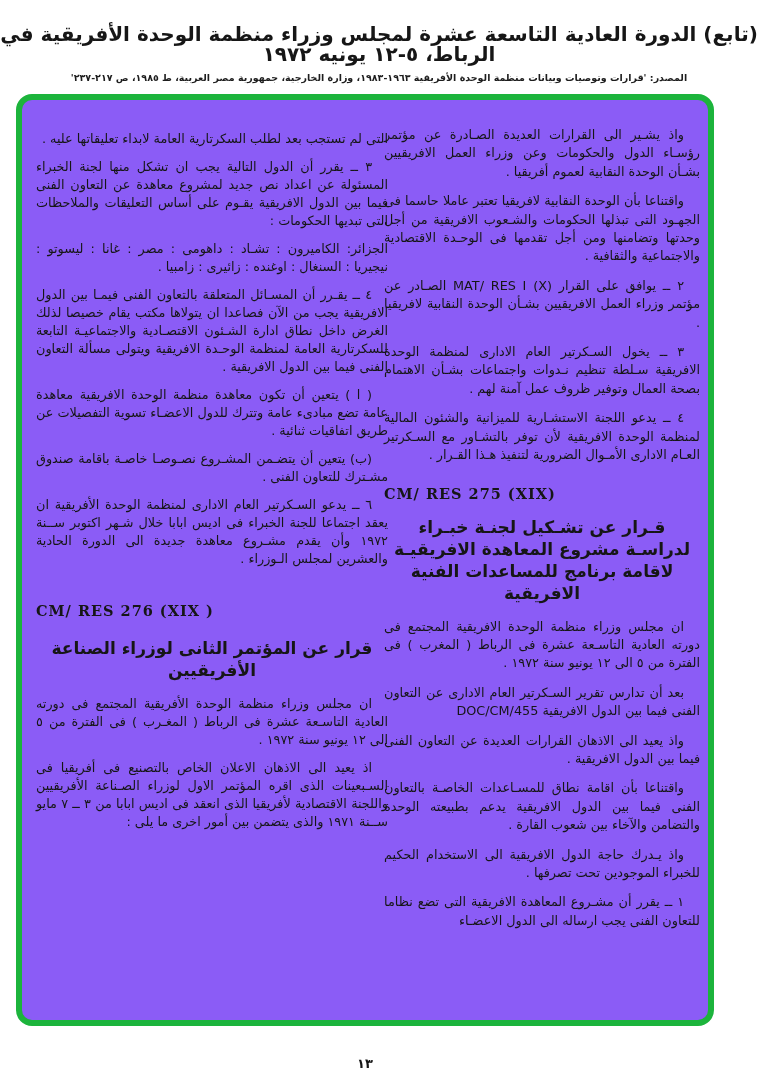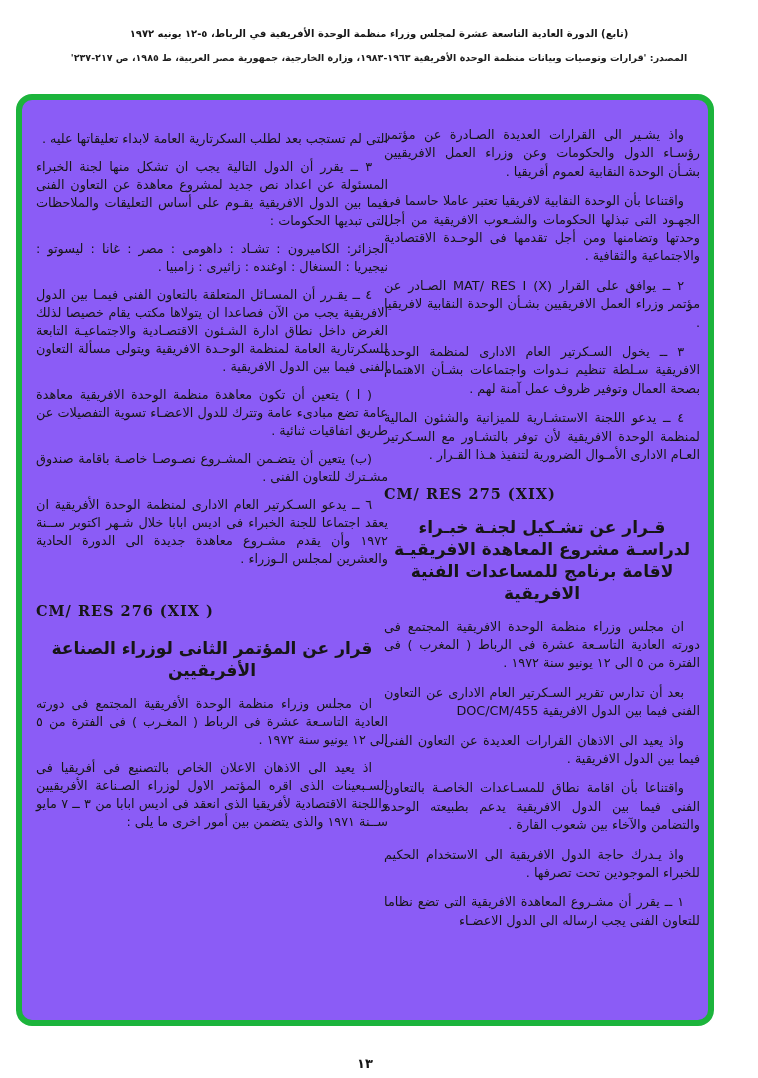--- a/index.html
+++ b/index.html
@@ -6,21 +6,21 @@
   body {
     width:758px; height:1078px; position:relative;
     background:#ffffff; color:#161616;
     font-family:"DejaVu Sans", sans-serif;
     overflow:hidden;
   }
   .header {
     position:absolute; top:24px; left:0; width:758px;
     text-align:center; direction:rtl;
   }
-  .header-title { font-weight:bold; font-size:10px; line-height:20px; }
+  .header-title { font-weight:bold; font-size:20px; line-height:20px; }
   .header-source { font-weight:bold; font-size:9.5px; margin-top:8px; color:#1d1d1d; }
 
   .doc-box {
     position:absolute; left:16px; top:94px;
     width:698px; height:932px; box-sizing:border-box;
     border:6px solid #6d28d9; border-radius:16px;
     background:#8b5cf6; overflow:hidden;
   }
   .col { position:absolute; direction:rtl; }
   .col-right { right:8px;  top:26px; width:316px; }

